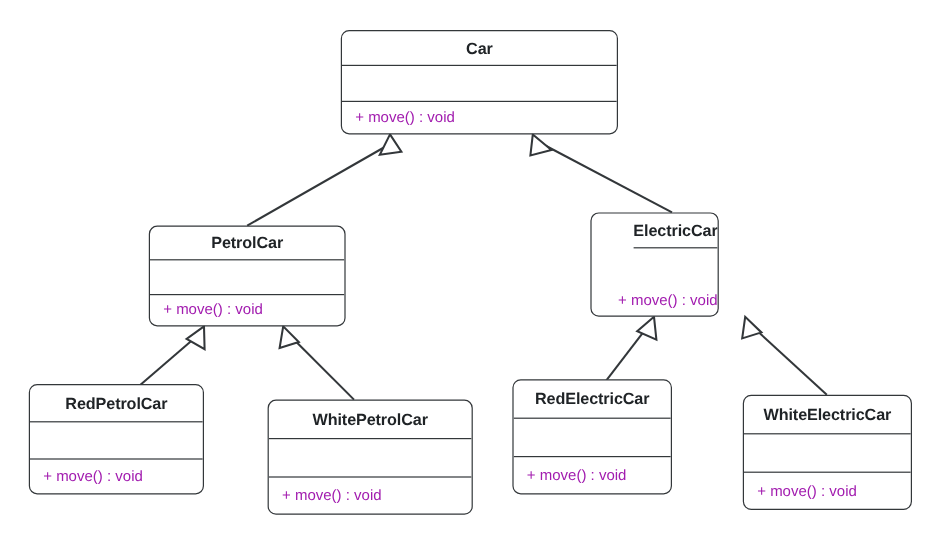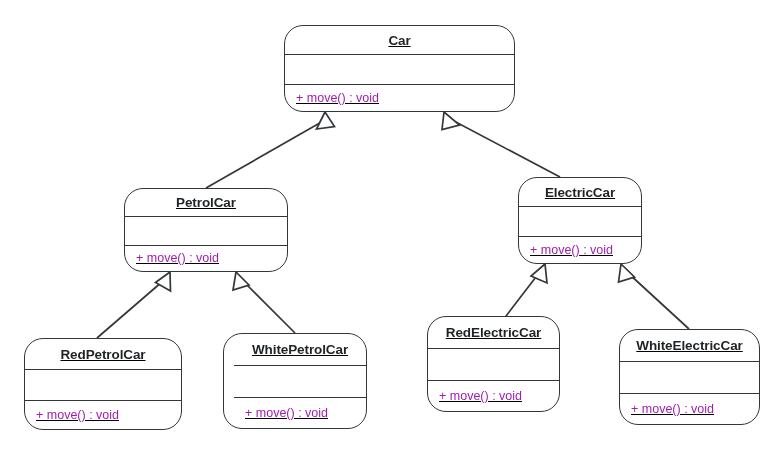--- a/index.html
+++ b/index.html
@@ -25,26 +25,25 @@
     top: 0;
     width: 777px;
     height: 454px;
     pointer-events: none;
   }
   .uml-class {
     position: absolute;
     box-sizing: border-box;
     background: #ffffff;
     border: 1.6px solid #33373a;
-    border-radius: 19px;
+    border-radius: 7px;
     display: flex;
     flex-direction: column;
     z-index: 2;
     overflow: hidden;
-    text-decoration: underline;
   }
   .uml-name-row {
     box-sizing: border-box;
     display: flex;
     align-items: center;
     justify-content: center;
     border-bottom: 1.6px solid #33373a;
     font-weight: bold;
     font-size: 13.5px;
     color: #1f2326;
@@ -108,33 +107,33 @@
     <div class="uml-attr-row" style="height:30px;"></div>
     <div class="uml-op-row" style="height:27px;">+ move() : void</div>
   </div>
 
   <div class="uml-class" id="class-petrolcar" style="left:124px; top:188px; width:164px; height:84px;text-align:center;">
     <div class="uml-name-row" style="height:29px;">PetrolCar</div>
     <div class="uml-attr-row" style="height:29px;"></div>
     <div class="uml-op-row" style="height:26px;">+ move() : void</div>
   </div>
 
-  <div class="uml-class" id="class-electriccar" style="left:518px; top:177px; width:124px; height:87px;">
+  <div class="uml-class" id="class-electriccar" style="left:492px; top:177px; width:107px; height:87px;align-items:flex-end;">
     <div class="uml-name-row" style="height:30px;">ElectricCar</div>
     <div class="uml-attr-row" style="height:30px;"></div>
     <div class="uml-op-row" style="height:27px;">+ move() : void</div>
   </div>
 
-  <div class="uml-class" id="class-redpetrolcar" style="left:24px; top:338px; width:158px; height:92px;">
+  <div class="uml-class" id="class-redpetrolcar" style="left:24px; top:320px; width:146px; height:92px;">
     <div class="uml-name-row" style="height:32px;">RedPetrolCar</div>
     <div class="uml-attr-row" style="height:31px;"></div>
     <div class="uml-op-row" style="height:29px;">+ move() : void</div>
   </div>
 
-  <div class="uml-class" id="class-whitepetrolcar" style="left:223px; top:333px; width:144px; height:96px;padding-left:10px;">
+  <div class="uml-class" id="class-whitepetrolcar" style="left:223px; top:333px; width:171px; height:96px;">
     <div class="uml-name-row" style="height:33px;">WhitePetrolCar</div>
     <div class="uml-attr-row" style="height:32px;"></div>
     <div class="uml-op-row" style="height:31px;">+ move() : void</div>
   </div>
 
   <div class="uml-class" id="class-redelectriccar" style="left:427px; top:316px; width:133px; height:96px;">
     <div class="uml-name-row" style="height:33px;">RedElectricCar</div>
     <div class="uml-attr-row" style="height:32px;"></div>
     <div class="uml-op-row" style="height:31px;">+ move() : void</div>
   </div>

